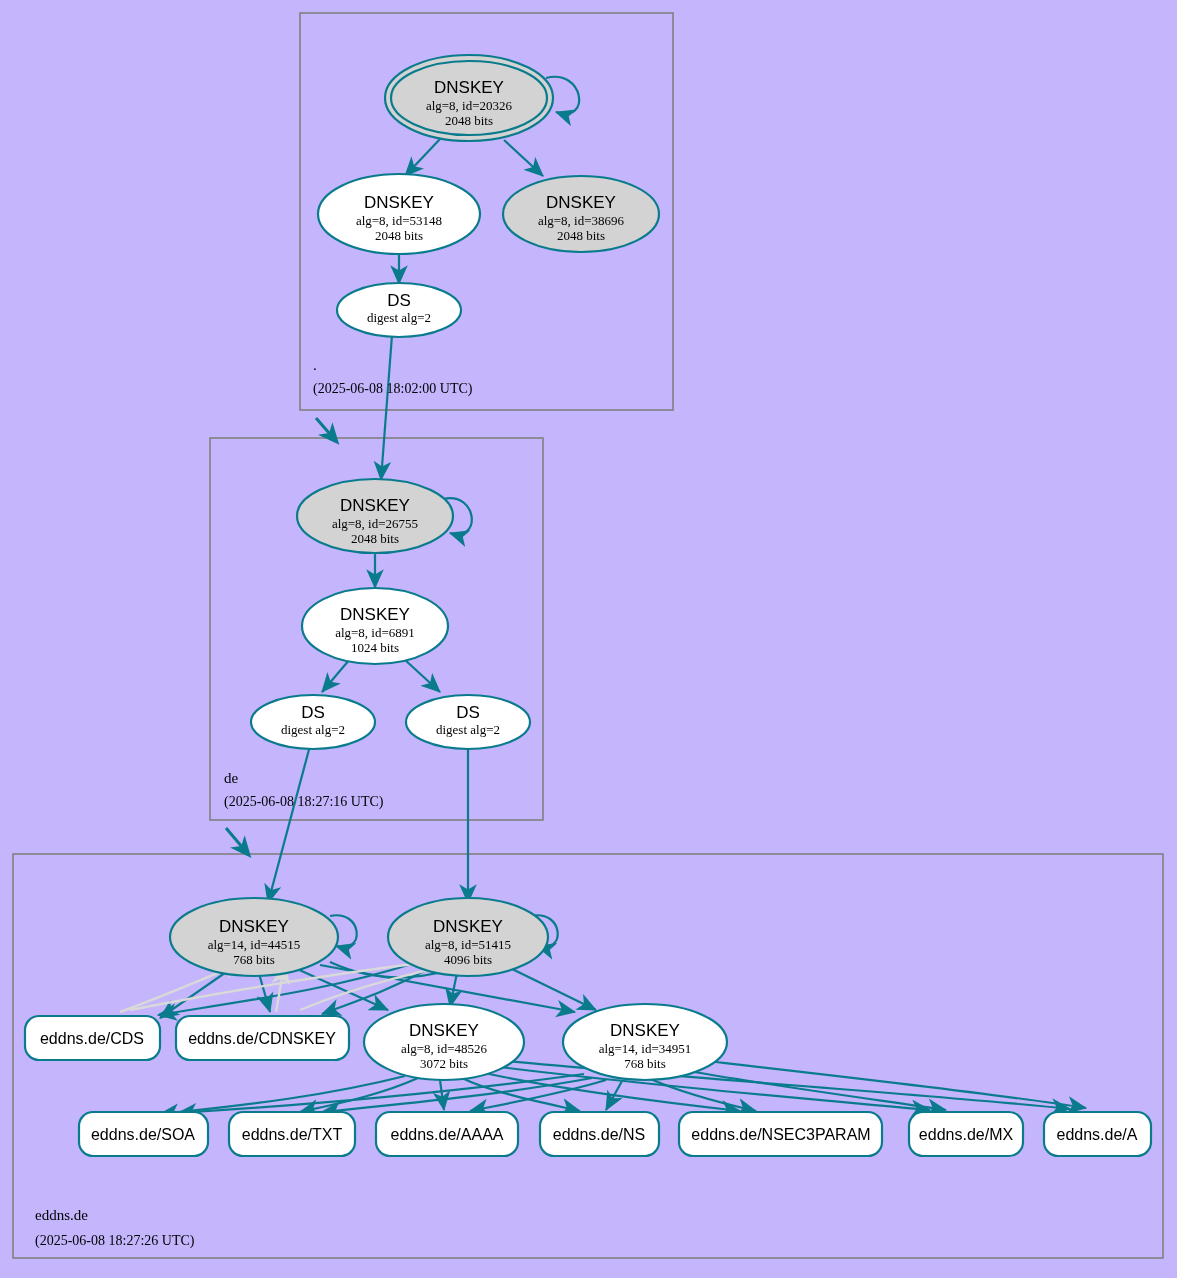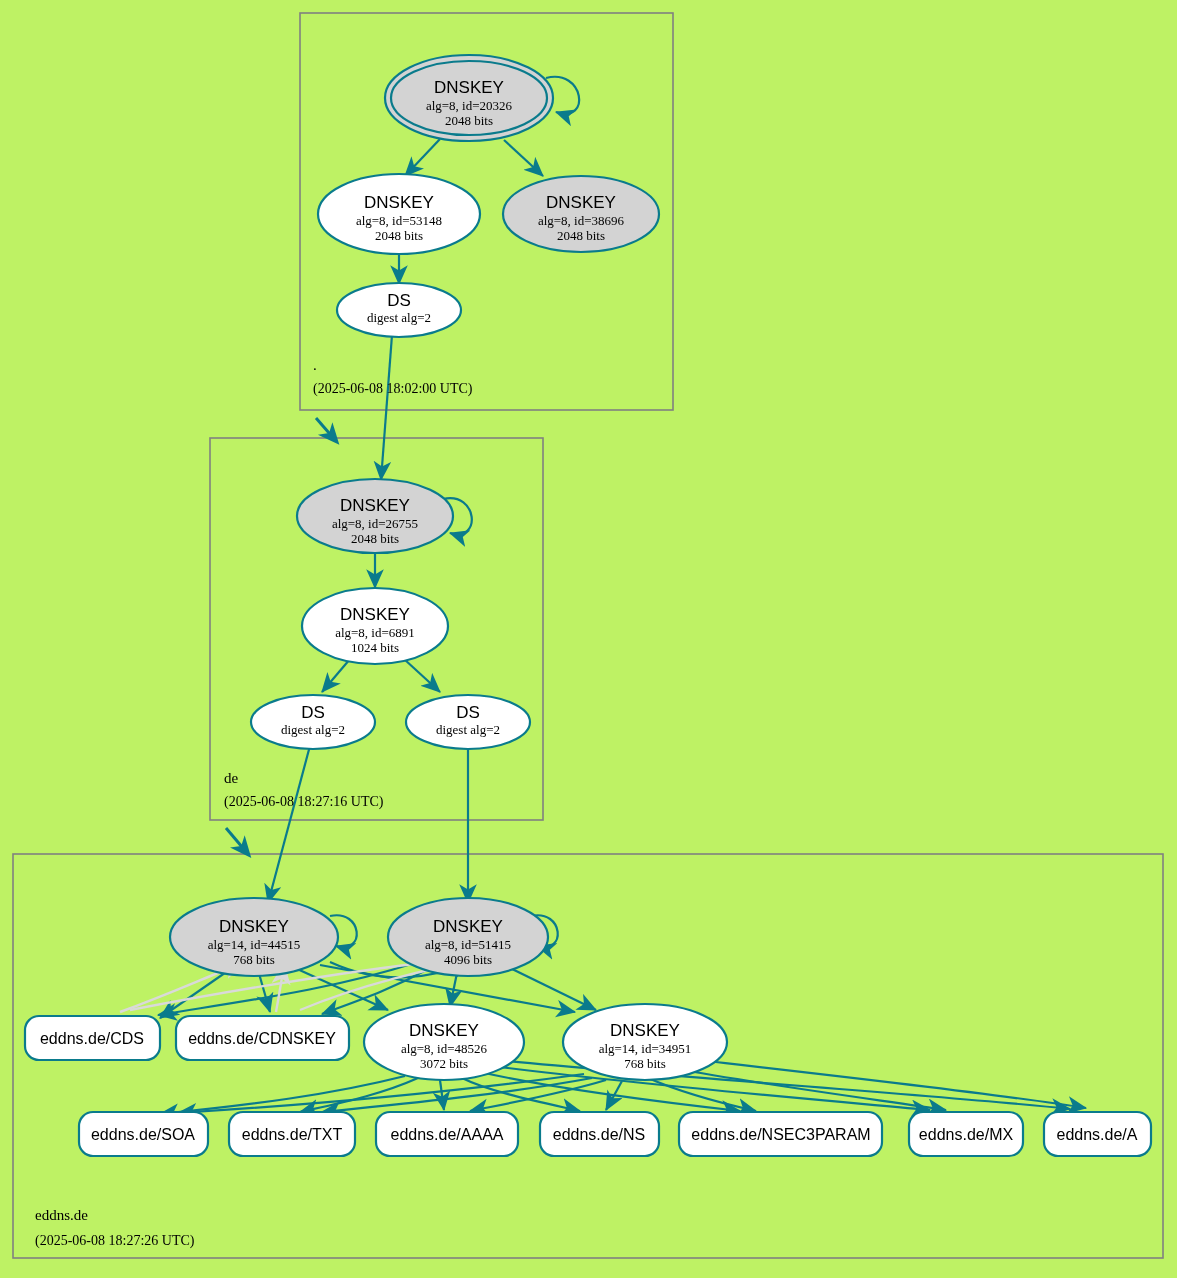--- a/index.html
+++ b/index.html
@@ -4,21 +4,21 @@
 <style>
   html, body {
     margin: 0;
     padding: 0;
     background: #ffffff;
   }
   #canvas {
     position: relative;
     width: 1177px;
     height: 1278px;
-    background: #bef264;
+    background: #c4b5fd;
     font-family: "Liberation Sans", sans-serif;
     text-decoration: underline;
   }
   svg { display: block; }
   .zone-box {
     fill: none;
     stroke: #808080;
     stroke-width: 1.6;
   }
   .edge {

